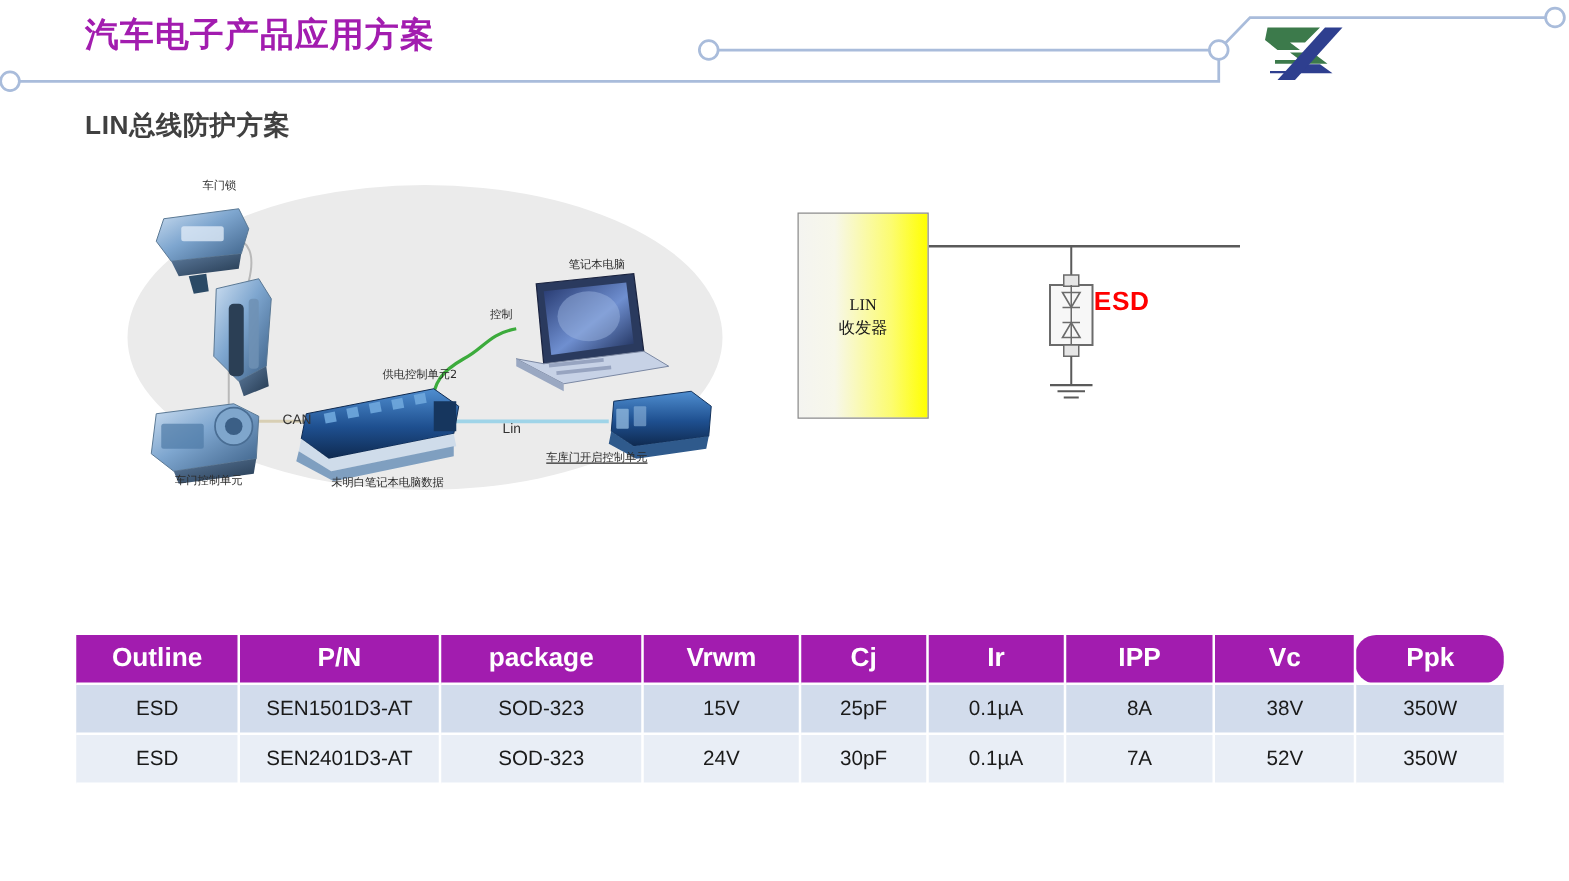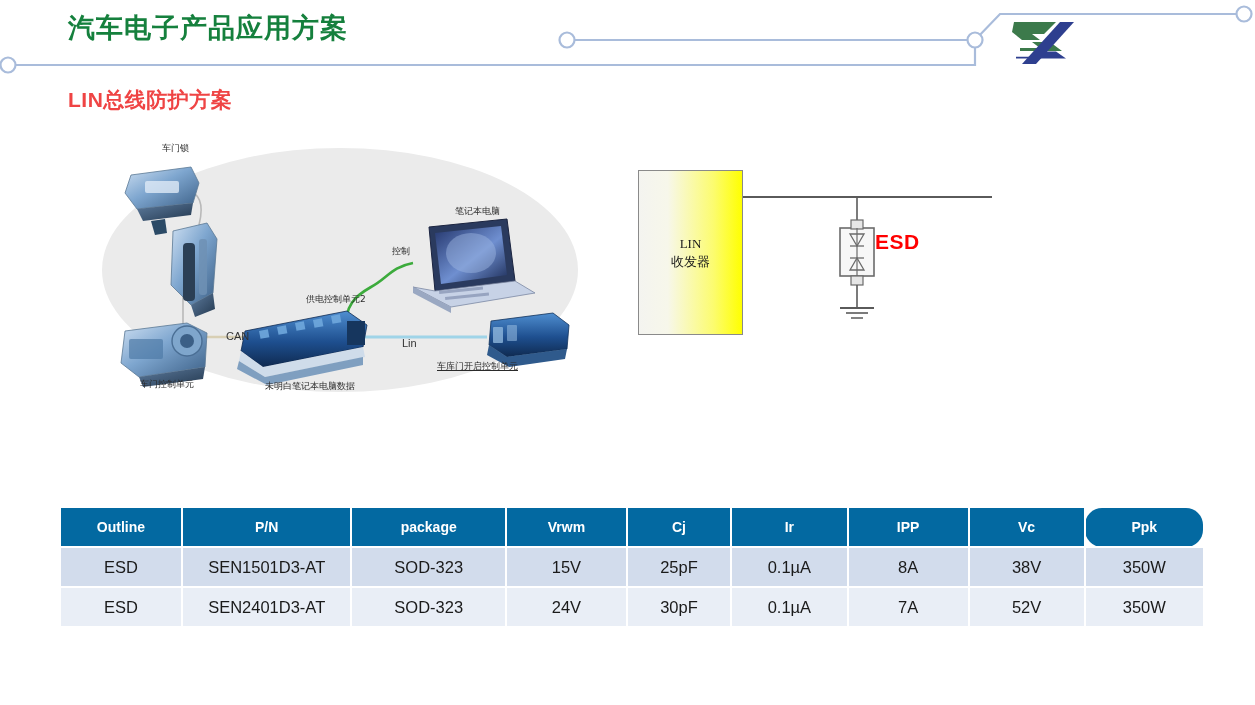--- a/index.html
+++ b/index.html
@@ -22,31 +22,31 @@
     left: 0; top: 0;
     width: 1255px; height: 90px;
     pointer-events: none;
   }
 
   .page-title {
     position: absolute;
     left: 68px; top: 10px;
     font-size: 27px;
     font-weight: bold;
-    color: #15803d;
+    color: #a21caf;
     letter-spacing: 1px;
     white-space: nowrap;
   }
 
   .section-title {
     position: absolute;
     left: 68px; top: 86px;
     font-size: 21px;
     font-weight: bold;
-    color: #ef4444;
+    color: #404040;
     letter-spacing: 0.5px;
     white-space: nowrap;
   }
 
   
   .logo-wrap {
     position: absolute;
     left: 1010px; top: 20px;
     display: flex;
     align-items: center;
@@ -134,23 +134,23 @@
 
   
   .spec-table {
     position: absolute;
     left: 61px; top: 508px;
     border-collapse: collapse;
     width: 1142px;
     font-family: "Liberation Sans", "DejaVu Sans", sans-serif;
   }
   .spec-table th {
-    background: #0369a1;
+    background: #a21caf;
     color: #ffffff;
-    font-size: 14px;
+    font-size: 21px;
     font-weight: bold;
     height: 38px;
     text-align: center;
     border-right: 2px solid #ffffff;
     border-bottom: 2px solid #ffffff;
     padding: 0 22px;
   }
   .spec-table th:last-child { border-right: none; border-radius: 17px; }
   .spec-table td {
     font-size: 16.5px;

